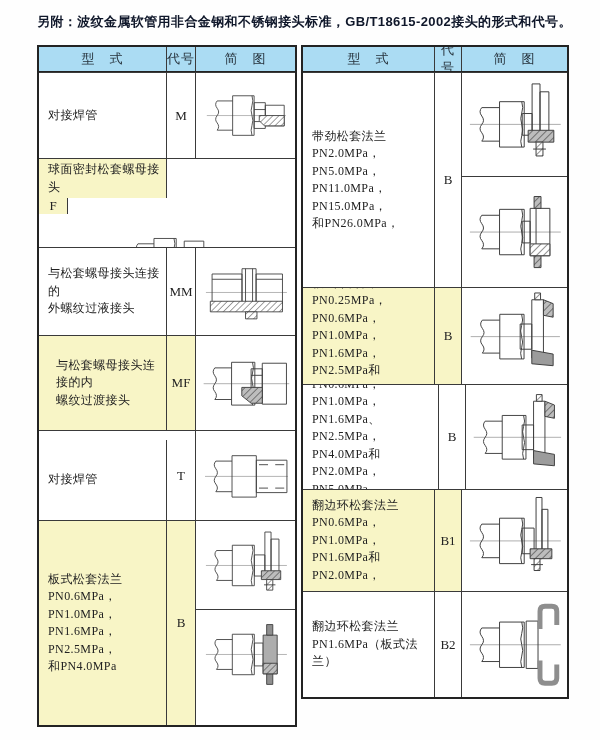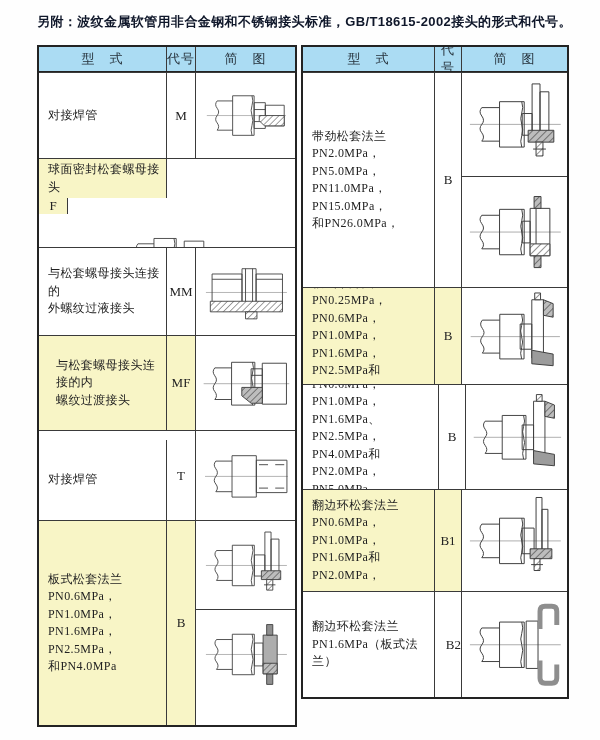--- a/index.html
+++ b/index.html
@@ -380,21 +380,21 @@
                 </g>
               </svg>
             </div>
           </div>
         </div>
         <div class="trow" style="height: 106px;">
           <div class="cell c-type bg-white" style="width: 132px;">
             <div class="lbl">翻边环松套法兰
 PN1.6MPa（板式法兰）</div>
           </div>
-          <div class="cell c-code bg-white" style="width: 27px; justify-content: flex-end;">
+          <div class="cell c-code bg-white" style="width: 27px;">
             <span class="code">B2</span>
           </div>
           <div class="cell c-diag">
             <div class="dcell" style="height: 106px; flex: 0 0 auto;">
               <svg viewBox="0 0 100 92" preserveAspectRatio="xMidYMid meet">
                 <line x1="5" y1="46" x2="97" y2="46" stroke="#888" stroke-width="0.7"></line>
                 <g fill="none" stroke="#3e3e3e" stroke-width="1" stroke-linejoin="round">
                   <path d="M17,29 q-3.5,4 0,8.5 q3.5,4.5 0,8.5 q-3.5,4.5 0,8.5 q3.5,4.5 0,8.5"></path>
                   <line x1="17" y1="29" x2="35" y2="29"></line>
                   <line x1="17" y1="63" x2="35" y2="63"></line>

